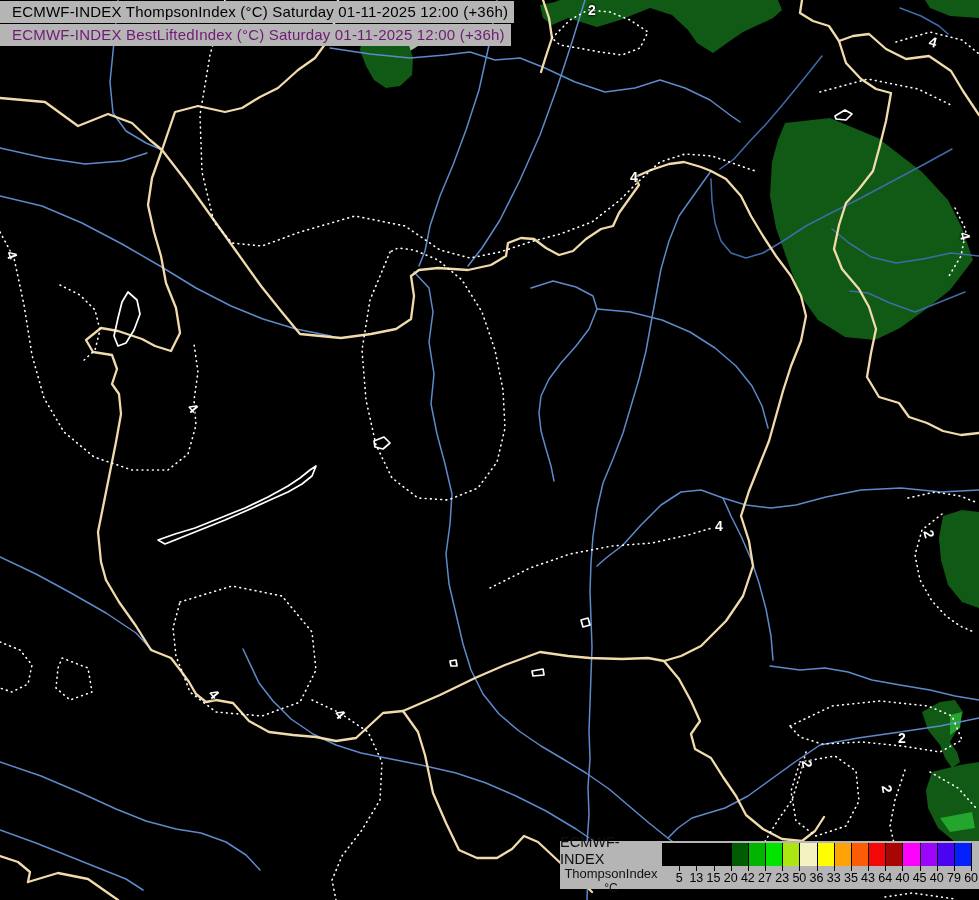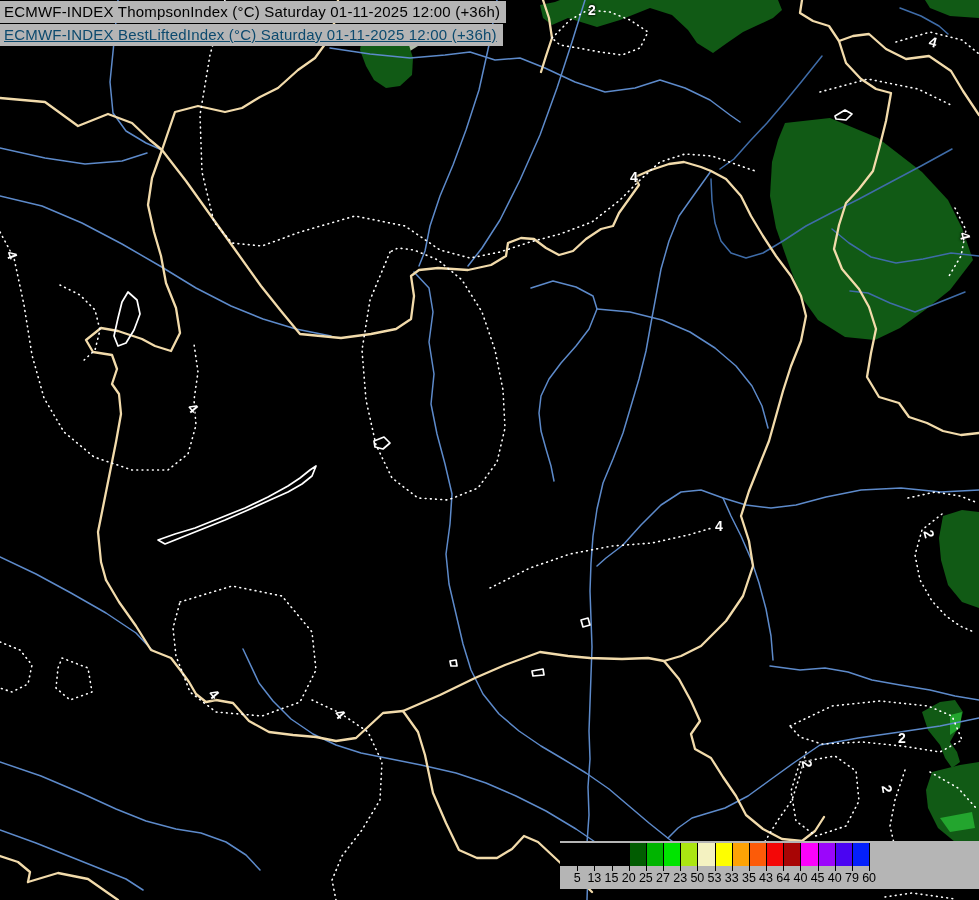--- a/index.html
+++ b/index.html
@@ -24,25 +24,25 @@
   #contour-labels{position:absolute;left:0;top:0;width:100%;height:100%;pointer-events:none;}
   .clabel{
     position:absolute;color:#fff;font-size:14px;font-weight:700;line-height:1;
     text-shadow:0 0 2px #000,0 0 3px #000;
     transform:translate(-50%,-50%) rotate(var(--r,0deg));
   }
 
   
   .titlebox{position:absolute;left:0;top:1px;}
   .title-line{
-    display:table;background:var(--gray);padding:2px 6px 3px 4px;
+    display:table;background:var(--gray);padding:2px 6px 3px 12px;
     font-size:15px;letter-spacing:.2px;margin-bottom:1px;white-space:nowrap;
   }
   .title-line.first{color:#000;}
-  .title-line.second{color:#0c4a6e;text-decoration:underline;}
+  .title-line.second{color:#701a75;}
 
   
   .legend{
     position:absolute;left:560px;top:841px;width:419px;height:48px;
     background:var(--gray);display:flex;align-items:flex-start;
   }
   .legend-text{
     width:102px;height:100%;display:flex;flex-direction:column;
     align-items:center;justify-content:center;color:#111;line-height:1.15;
   }
@@ -173,20 +173,25 @@
       <span class="clabel" style="left: 807px; top: 764px; --r: 80deg;">2</span>
       <span class="clabel" style="left: 887px; top: 789px; --r: 80deg;">2</span>
     </div>
 
   <div class="titlebox">
     <div class="title-line first">ECMWF-INDEX ThompsonIndex (°C) Saturday 01-11-2025 12:00 (+36h)</div>
     <div class="title-line second">ECMWF-INDEX BestLiftedIndex (°C) Saturday 01-11-2025 12:00 (+36h)</div>
   </div>
 
   <div class="legend">
+    <div class="legend-text">
+      <div class="l1">ECMWF-INDEX</div>
+      <div class="l2">ThompsonIndex</div>
+      <div class="l3">°C</div>
+    </div>
     <div class="legend-bar-wrap">
       <div id="legend-bar">
           <div class="seg" style="background: rgb(0, 0, 0);"></div>
           <div class="seg" style="background: rgb(0, 0, 0);"></div>
           <div class="seg" style="background: rgb(0, 0, 0);"></div>
           <div class="seg" style="background: rgb(0, 0, 0);"></div>
           <div class="seg" style="background: rgb(1, 92, 1);"></div>
           <div class="seg" style="background: rgb(0, 180, 0);"></div>
           <div class="seg" style="background: rgb(0, 228, 0);"></div>
           <div class="seg" style="background: rgb(171, 230, 18);"></div>
@@ -213,37 +218,37 @@
           <div class="tickcell">
             <div class="tickmark"></div>
             <span class="ticklabel">15</span>
           </div>
           <div class="tickcell">
             <div class="tickmark"></div>
             <span class="ticklabel">20</span>
           </div>
           <div class="tickcell">
             <div class="tickmark"></div>
-            <span class="ticklabel">25</span>
+            <span class="ticklabel">42</span>
           </div>
           <div class="tickcell">
             <div class="tickmark"></div>
             <span class="ticklabel">27</span>
           </div>
           <div class="tickcell">
             <div class="tickmark"></div>
             <span class="ticklabel">23</span>
           </div>
           <div class="tickcell">
             <div class="tickmark"></div>
             <span class="ticklabel">50</span>
           </div>
           <div class="tickcell">
             <div class="tickmark"></div>
-            <span class="ticklabel">53</span>
+            <span class="ticklabel">36</span>
           </div>
           <div class="tickcell">
             <div class="tickmark"></div>
             <span class="ticklabel">33</span>
           </div>
           <div class="tickcell">
             <div class="tickmark"></div>
             <span class="ticklabel">35</span>
           </div>
           <div class="tickcell">

